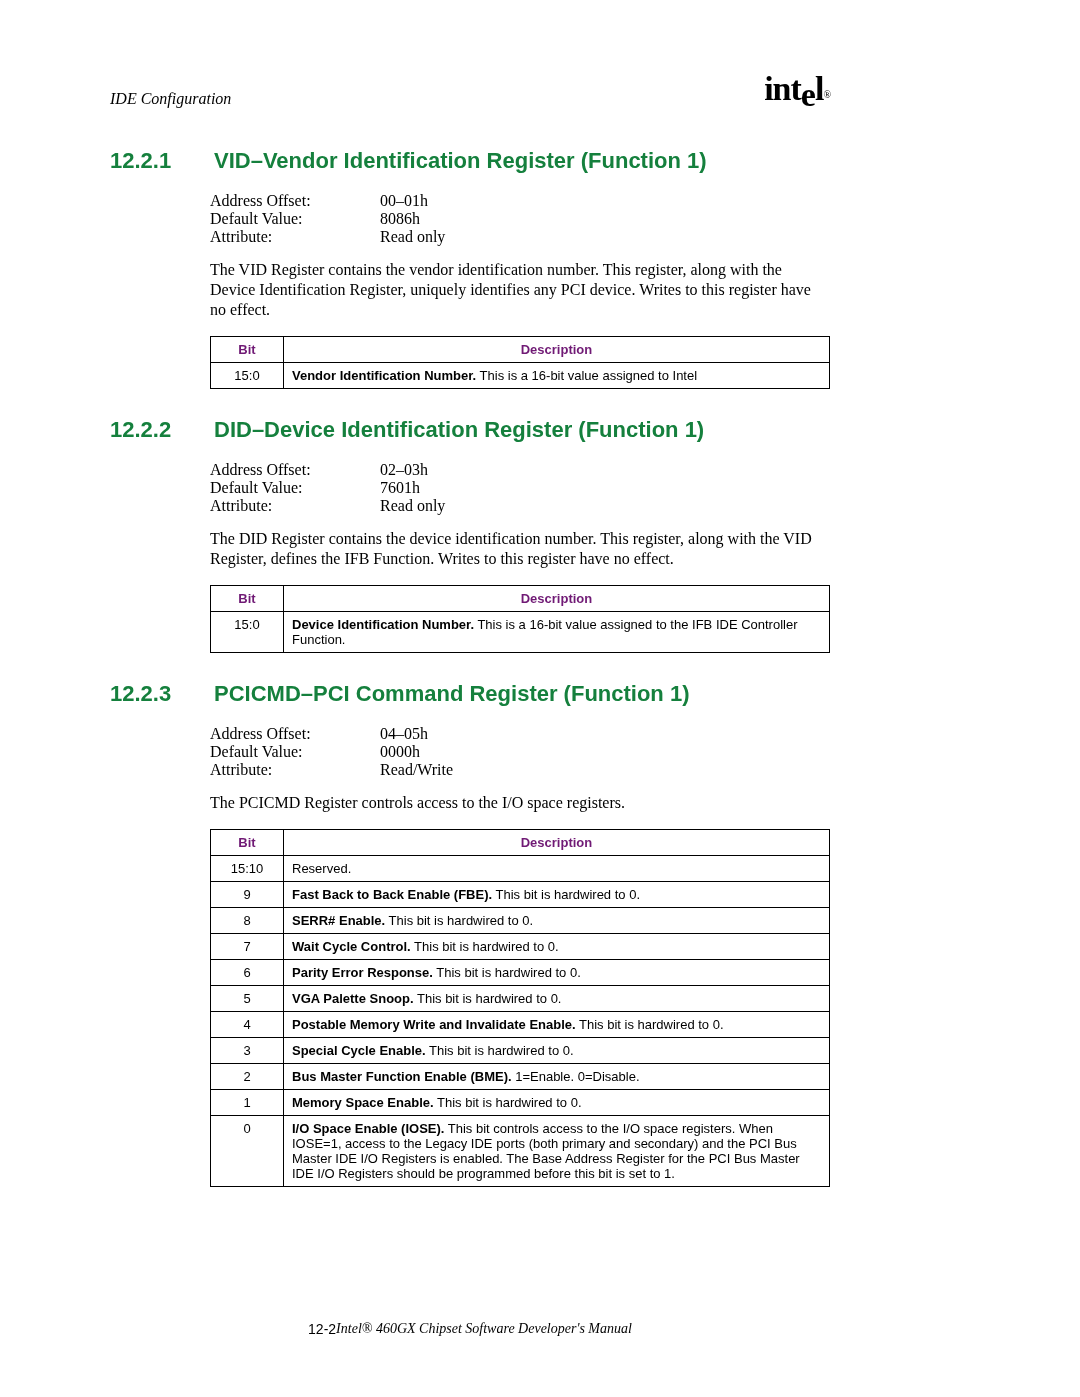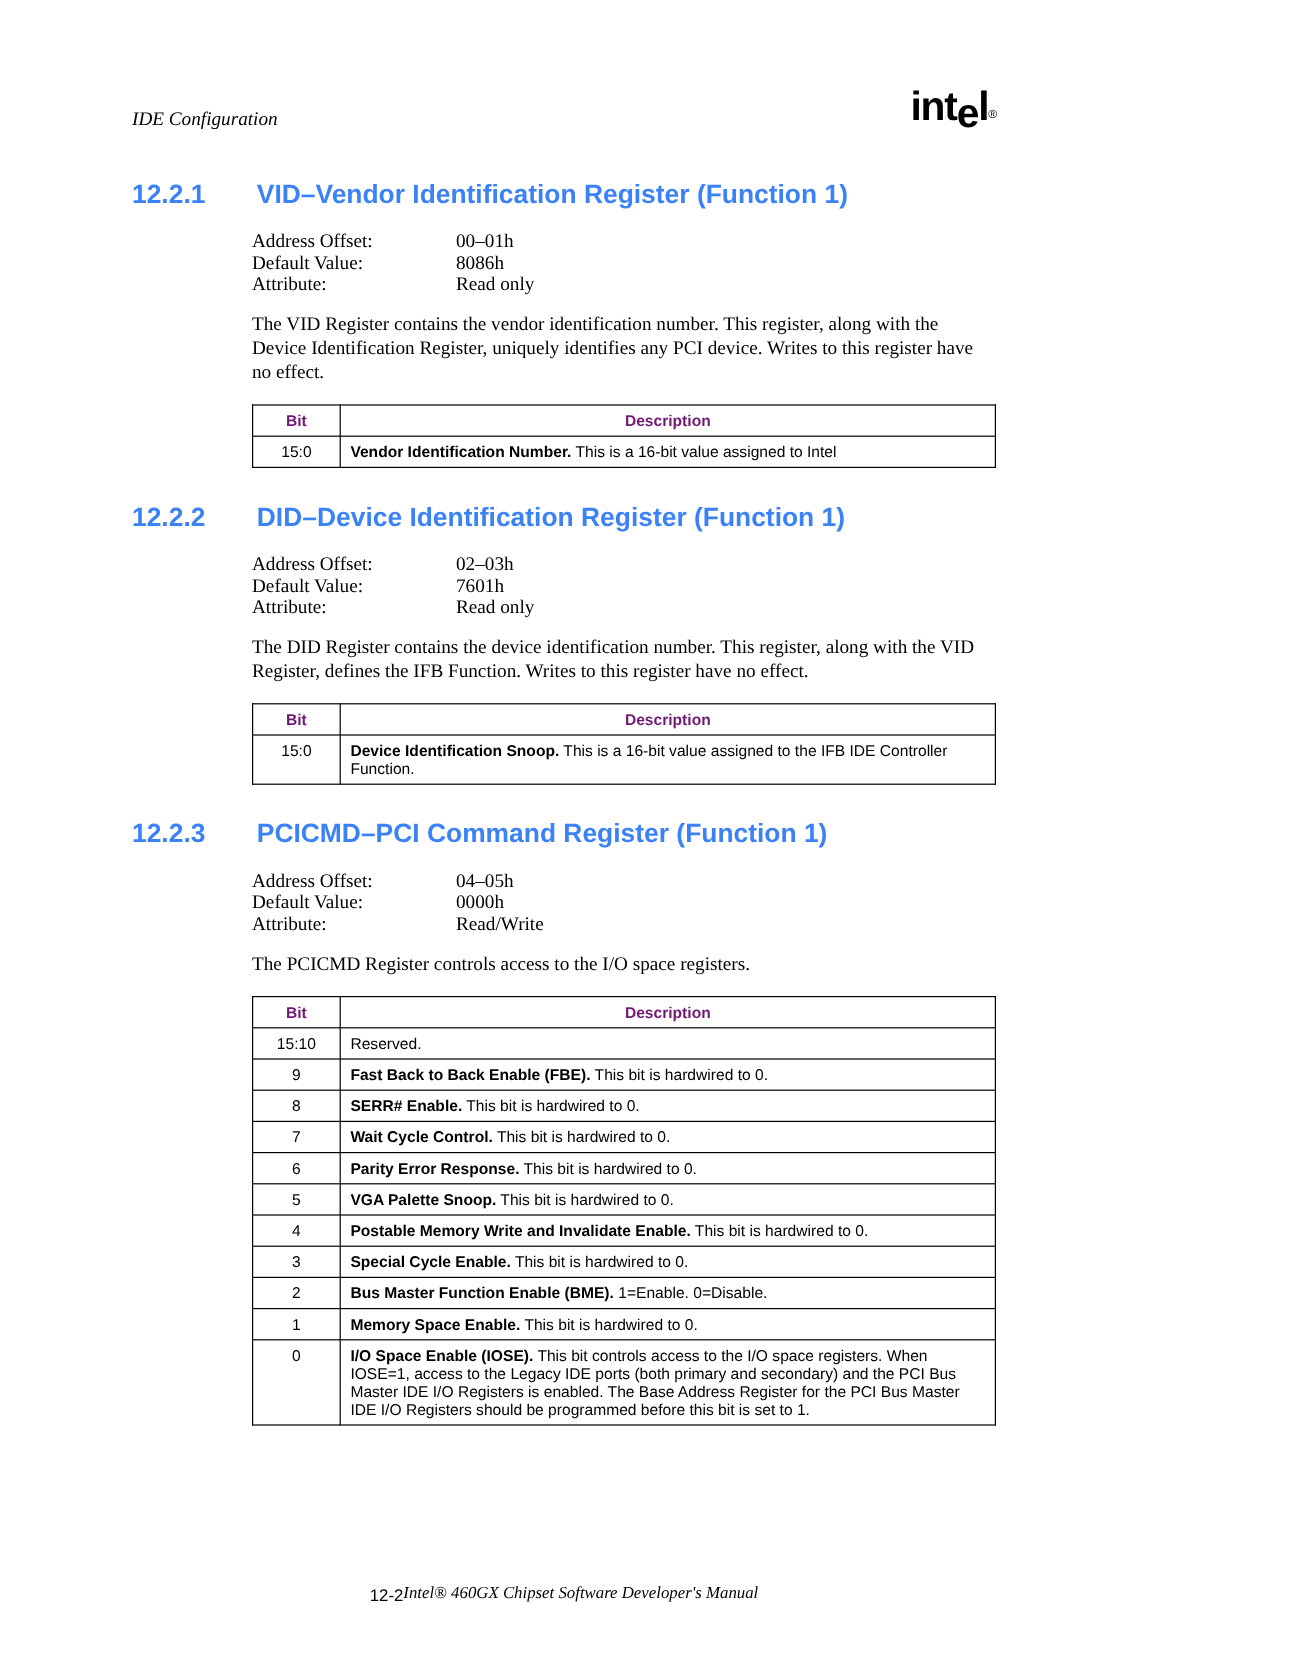--- a/index.html
+++ b/index.html
@@ -20,21 +20,21 @@
     display: flex;
     justify-content: space-between;
     align-items: flex-end;
     border-bottom: none;
   }
   .header-title {
     font-style: italic;
     font-size: 16px;
   }
   .logo {
-    font-family: Liberation Sans, sans-serif;
+    font-family: Liberation Serif, serif;
     font-weight: 700;
     font-size: 34px;
     letter-spacing: -1px;
     position: relative;
   }
   .logo .sub {
     position: relative;
     top: 6px;
   }
   .logo .reg {
@@ -45,21 +45,21 @@
   }
   .content {
     margin-top: 40px;
   }
   .section {
     margin-bottom: 28px;
   }
   .h2 {
     display: flex;
     gap: 24px;
-    color: #3b82f6;
+    color: #15803d;
     font-family: Arial, Helvetica, sans-serif;
     font-weight: 700;
     font-size: 22px;
     margin-bottom: 18px;
   }
   .h2 .num {
     min-width: 80px;
   }
   .kv-block {
     margin-left: 100px;
@@ -192,21 +192,21 @@
       </div>
       <div class="para">The DID Register contains the device identification number. This register, along with the VID Register, defines the IFB Function. Writes to this register have no effect.</div>
       <table class="bit-table">
         <tbody>
             <tr>
           <th>Bit</th>
           <th>Description</th>
         </tr>
         <tr>
           <td class="bit">15:0</td>
-          <td class="desc"><b>Device Identification Snoop.</b><span> This is a 16-bit value assigned to the IFB IDE Controller Function.</span></td>
+          <td class="desc"><b>Device Identification Number.</b><span> This is a 16-bit value assigned to the IFB IDE Controller Function.</span></td>
         </tr>
       </tbody>
         </table>
     </div>
 
     <div class="section">
       <div class="h2">
         <span class="num">12.2.3</span>
         <span>PCICMD–PCI Command Register (Function 1)</span>
       </div>

